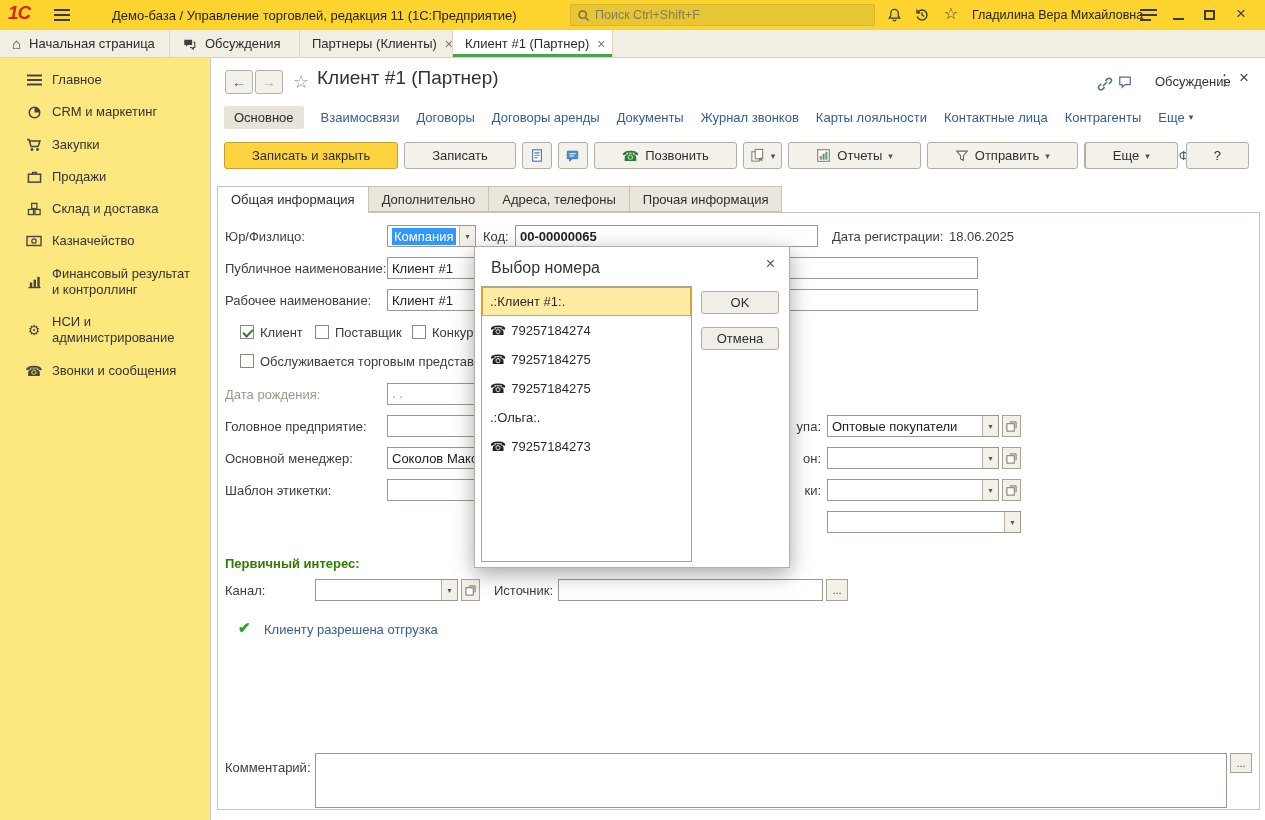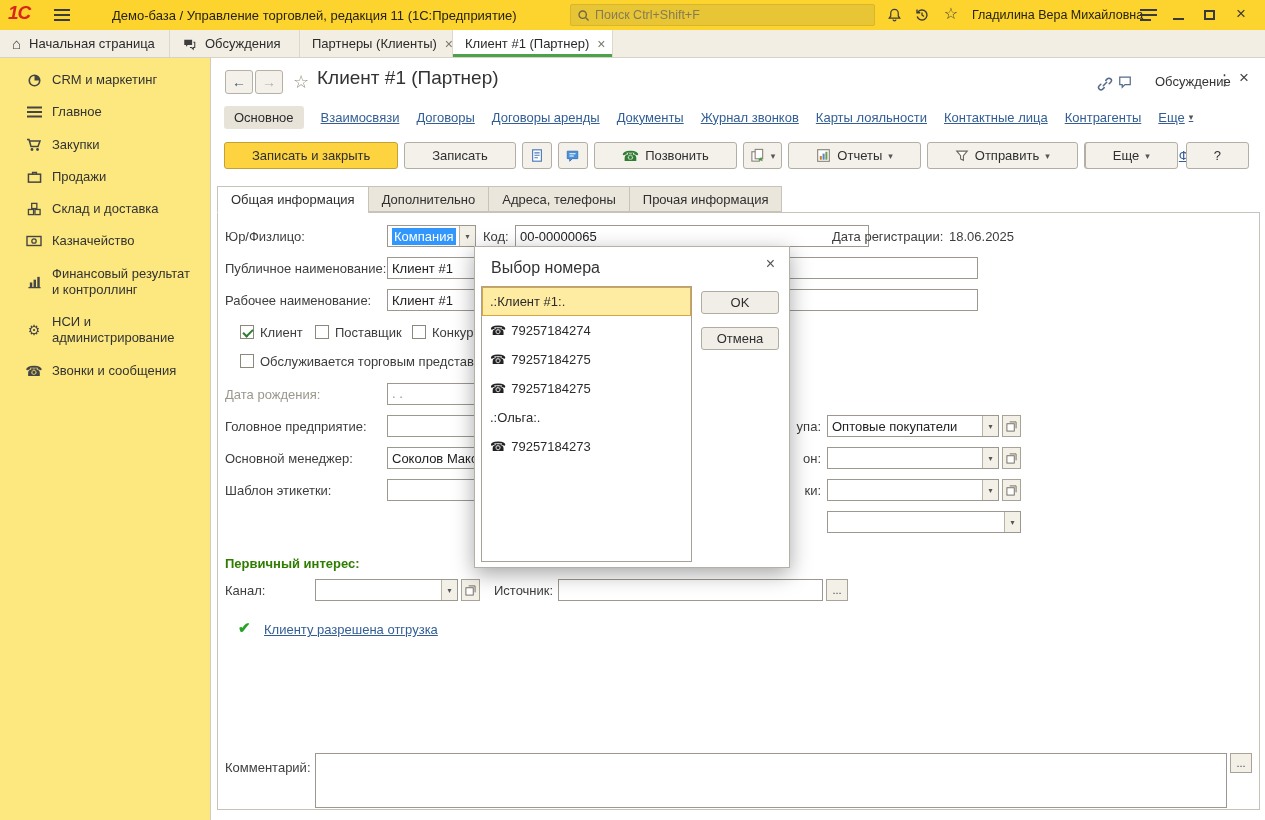--- a/index.html
+++ b/index.html
@@ -49,21 +49,21 @@
   .hdr-btn { position:absolute; width:28px; height:24px; background:#f4f1ea; border:1px solid #b5b1a6; border-radius:3px; display:flex; align-items:center; justify-content:center; font-size:14px; color:#44566e; cursor:pointer; }
   .hdr-btn.disabled { color:#b3afa4; cursor:default; }
   .fav-star { position:absolute; left:82px; top:13px; font-size:18px; color:#95917f; cursor:pointer; }
   .page-title { position:absolute; left:106px; top:9px; font-size:19px; color:#333; white-space:nowrap; }
   .hdr-right { cursor:pointer; }
   .discussion-btn { position:absolute; left:906px; top:16px; display:flex; align-items:flex-end; gap:22px; cursor:pointer; color:#333; }
   .kebab { position:absolute; left:1006px; top:13px; font-size:15px; color:#444; cursor:pointer; }
   .form-close { position:absolute; left:1028px; top:10px; font-size:17px; color:#444; cursor:pointer; }
 
   .navrow { position:absolute; left:13px; top:46px; height:26px; display:flex; align-items:center; gap:17px; white-space:nowrap; }
-  a.lnk, .lnk { color:#335e95; text-decoration:underline; cursor:pointer; }
+  a.lnk, .lnk { color:#335e95; cursor:pointer; }
   .nav-current { background:#e7e3d9; border-radius:3px; padding:4px 10px; color:#2b2b2b; cursor:pointer; }
   .nav-more { display:flex; align-items:center; gap:4px; }
   .caret { font-size:9px; color:#555; }
 
   .toolbar { position:absolute; left:13px; top:84px; display:flex; align-items:center; gap:6px; }
   .btn { display:inline-flex; align-items:center; justify-content:center; gap:6px; background:#f4f1ea; border:1px solid #b3afa4; border-radius:3px; height:27px; padding:0 27px; font-size:13px; color:#2f2f2f; cursor:pointer; white-space:nowrap; }
   .btn-primary { background:#fdd440; border-color:#c2a136; }
   .icon-btn { padding:0 6px; min-width:30px; }
   .tb-right { position:absolute; right:16px; top:84px; display:flex; gap:8px; }
   .phone-glyph { color:#2e7d32; font-size:14px; }
@@ -163,34 +163,34 @@
   </div>
   <div class="wtab active" style="left:453px;width:160px">
     <span>Клиент #1 (Партнер)</span>
     <span class="wtab-close">×</span>
   </div>
 </div>
 
 <div class="sidebar">
   <div class="side-item">
     <span class="side-ico">
+        <svg width="15" height="12" viewBox="0 0 15 12">
+          <path d="M0 1.5h15M0 6h15M0 10.5h15" stroke="#454545" stroke-width="2"></path>
+        </svg>
+      </span>
+    <span class="side-label">Главное</span>
+  </div>
+  <div class="side-item">
+    <span class="side-ico">
         <svg width="15" height="15" viewBox="0 0 16 16">
           <circle cx="8" cy="8" r="5.6" fill="none" stroke="#454545" stroke-width="1.7"></circle>
           <path d="M8 8V2.4A5.6 5.6 0 0 1 13.6 8z" fill="#454545"></path>
         </svg>
       </span>
     <span class="side-label">CRM и маркетинг</span>
-  </div>
-  <div class="side-item">
-    <span class="side-ico">
-        <svg width="15" height="12" viewBox="0 0 15 12">
-          <path d="M0 1.5h15M0 6h15M0 10.5h15" stroke="#454545" stroke-width="2"></path>
-        </svg>
-      </span>
-    <span class="side-label">Главное</span>
   </div>
   <div class="side-item">
     <span class="side-ico">
         <svg width="16" height="14" viewBox="0 0 16 14">
           <path d="M1 1.5h2l2 7h7l2-5.5H4" fill="none" stroke="#454545" stroke-width="1.5"></path>
           <circle cx="6" cy="11.5" r="1.4" fill="#454545"></circle>
           <circle cx="11.5" cy="11.5" r="1.4" fill="#454545"></circle>
         </svg>
       </span>
     <span class="side-label">Закупки</span>
@@ -364,21 +364,21 @@
   </div>
 
   <div class="formbox">
 
     <span class="flabel" style="left:7px;top:16px">Юр/Физлицо:</span>
     <div class="combo" style="left:169px;top:12px;width:89px">
       <span class="selhl">Компания</span>
       <span class="combo-arrow" style="margin-left:auto">▾</span>
     </div>
     <span class="flabel" style="left:265px;top:16px">Код:</span>
-    <input class="tinput" style="left: 297px; top: 12px; width: 354px;" value="00-00000065">
+    <input class="tinput" style="left: 297px; top: 12px; width: 303px; font-weight: bold;" value="00-00000065">
     <span class="flabel" style="left:614px;top:16px">Дата регистрации:</span>
     <span class="flabel" style="left:731px;top:16px">18.06.2025</span>
 
     <span class="flabel" style="left:7px;top:48px">Публичное наименование:</span>
     <input class="tinput" style="left: 169px; top: 44px; width: 591px;" value="Клиент #1">
 
     <span class="flabel" style="left:7px;top:80px">Рабочее наименование:</span>
     <input class="tinput" style="left: 169px; top: 76px; width: 591px;" value="Клиент #1">
 
     <span class="cb checked" style="left:22px;top:112px"></span>

